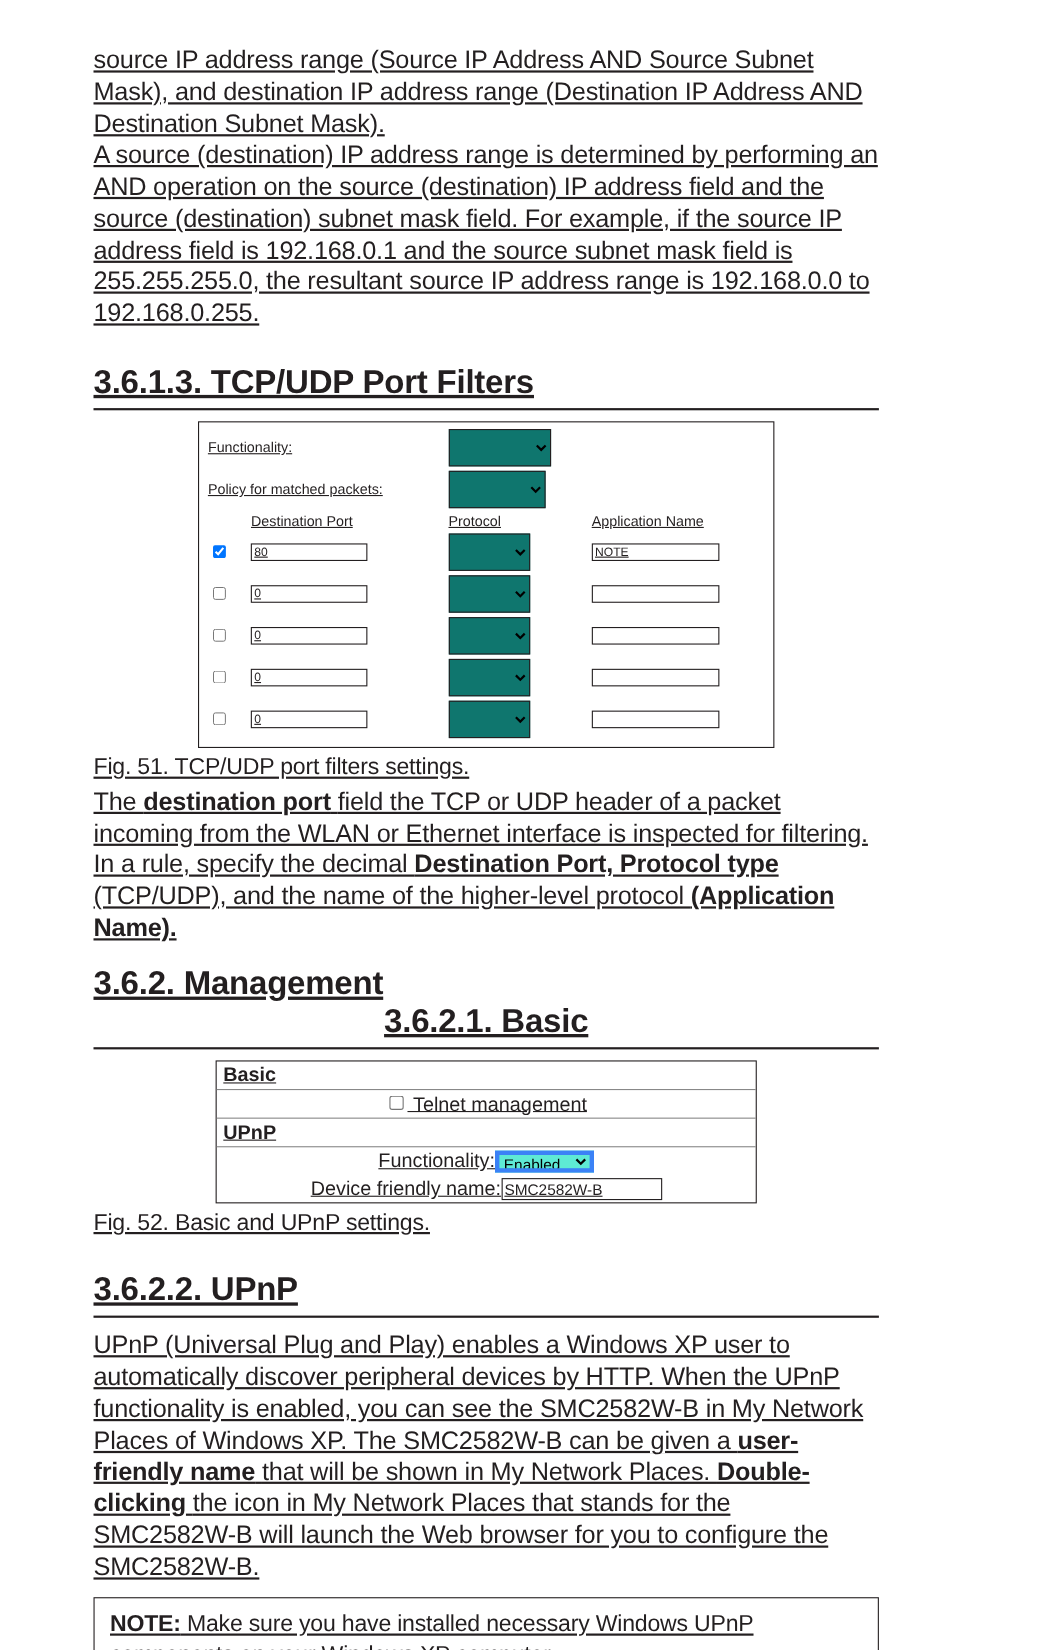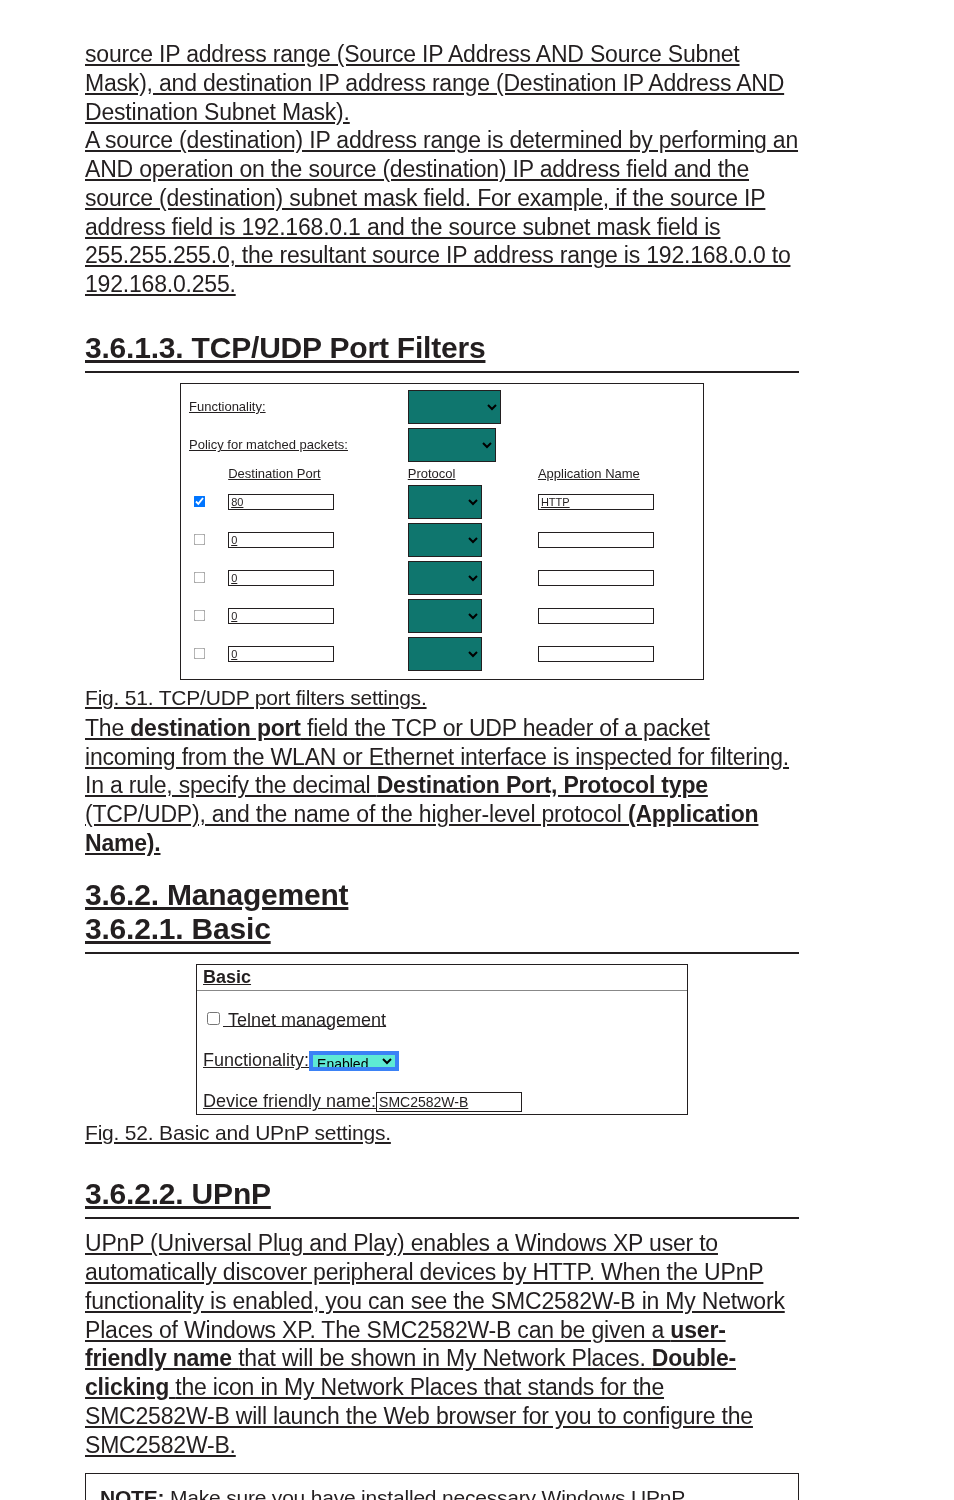--- a/index.html
+++ b/index.html
@@ -99,23 +99,22 @@
     width: 490px;
   }
   .fig52 .hdr52 {
     font-weight: 700;
     padding: 2px 6px;
     border-bottom: 1px solid #888;
   }
   .fig52 .row52 {
     padding: 2px 6px;
     display: flex;
-    justify-content: flex-start;
+    justify-content: center;
     align-items: center;
-    margin-top: 16px;
   }
   .sel52 {
     font-family: Arial, sans-serif;
     font-size: 14px;
     border: 4px solid #3b82f6;
     background: #5eead4;
     height: 20px;
     width: 90px;
   }
   .txt52 {
@@ -184,21 +183,21 @@
           <td>Application Name</td>
         </tr>
 
         <tr>
           <td><input type="checkbox" class="cb51" checked="" style=""></td>
           <td>
                 <div class="txt51">80</div>
               </td>
           <td><select class="sel51"><option>TCP</option></select></td>
           <td>
-                <div class="txt51b">HTTP</div>
+                <div class="txt51b">NOTE</div>
               </td>
         </tr>
         <tr>
           <td><input type="checkbox" class="cb51" style=""></td>
           <td>
                 <div class="txt51">0</div>
               </td>
           <td><select class="sel51"><option>TCP</option></select></td>
           <td>
                 <div class="txt51b"></div>
@@ -245,32 +244,33 @@
   <p class="body-para">
     <span>The </span>
     <span class="bold">destination port</span>
     <span>  field the TCP or UDP header of a packet incoming from the WLAN or Ethernet interface is inspected for filtering. In a rule, specify the decimal </span>
     <span class="bold">Destination Port, Protocol type</span>
     <span>  (TCP/UDP), and the name of the higher-level protocol </span>
     <span class="bold">(Application Name).</span>
   </p>
 
   <h2 class="section noborder">3.6.2. Management</h2>
-  <h2 class="section" style="margin-top:0;">3.6.2.1. Basic</h2>
+  <h2 class="section" style="margin-top:0;text-align:center;">3.6.2.1. Basic</h2>
 
   <div class="fig52-wrap">
     <div class="fig52">
       <div class="hdr52">Basic</div>
       <div class="row52">
         <span>
           <input type="checkbox" style="">
           <span style="vertical-align:middle;">Telnet management</span>
         </span>
         <span></span>
       </div>
+      <div class="hdr52" style="border-top:1px solid #888;">UPnP</div>
       <div class="row52">
         <span>Functionality:</span>
         <select class="sel52">
           <option>Enabled</option>
         </select>
       </div>
       <div class="row52">
         <span>Device friendly name:</span>
         <div class="txt52">SMC2582W-B</div>
       </div>

